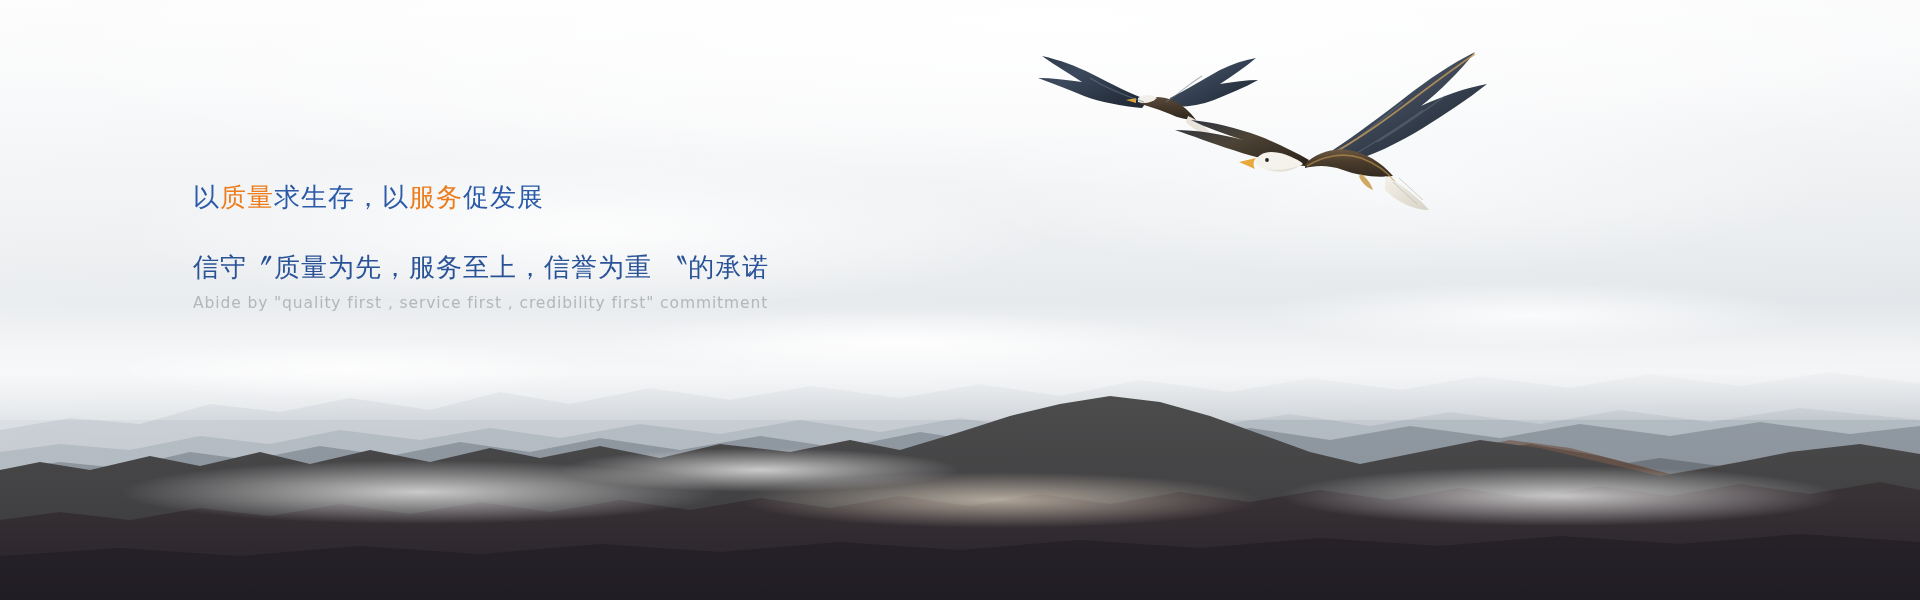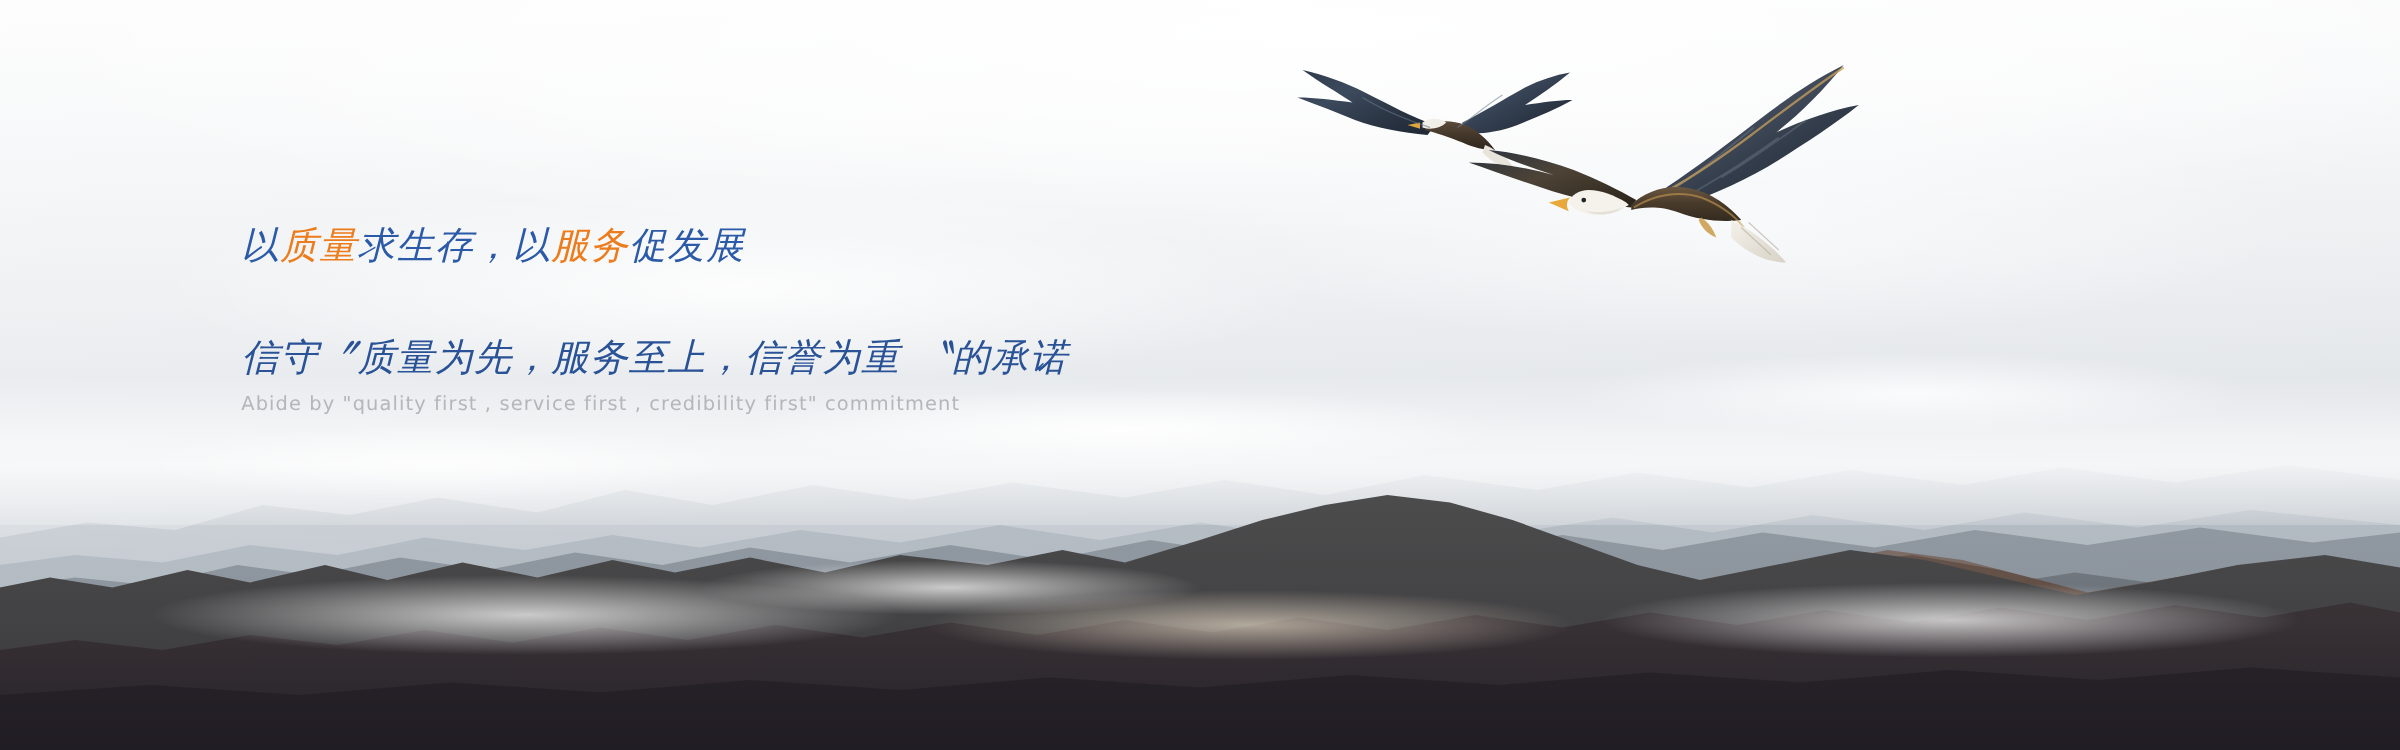--- a/index.html
+++ b/index.html
@@ -61,29 +61,29 @@
   .glow-right {
     position:absolute; left:1330px; top:430px; width:600px; height:170px;
     background:radial-gradient(ellipse 280px 70px at 55% 60%,rgba(255,196,130,.6) 0%,rgba(240,150,100,.22) 45%,rgba(220,140,110,0) 78%);
     pointer-events:none;
   }
 
   
   #copy { position:absolute; left:193px; top:176px; width:1000px; }
 
   .head {
-    font-size:30px; line-height:42px; letter-spacing:1px; font-weight:400;
-    color:#2b5aa8; white-space:nowrap;font-style:italic;
+    font-size:26px; line-height:42px; letter-spacing:1px; font-weight:400;
+    color:#2b5aa8; white-space:nowrap;
   }
   .head .hl { color:#ec7c1c; }
   .sub {
     font-size:15.5px; line-height:22px; letter-spacing:.9px; font-weight:400;
     color:#aeb2b5; white-space:nowrap; margin-top:4px;
   }
-  #headline-2-wrap { margin-top:48px; }
+  #headline-2-wrap { margin-top:28px; }
   #headline-2 { color:#2a5397; }
   #sub-2 { color:#b3b7ba; }
 </style>
 </head>
 <body>
 
 <div id="banner">
 
   <div class="mist mist-top"></div>
   <div class="mist mist-haze-a"></div>

